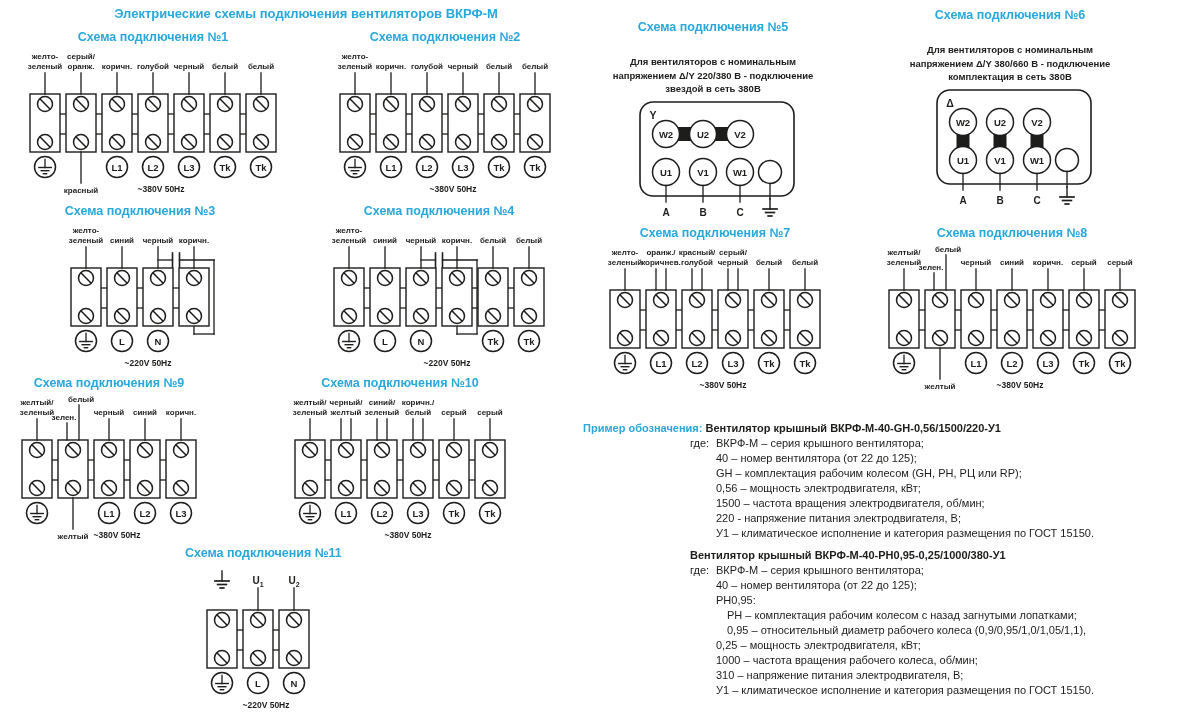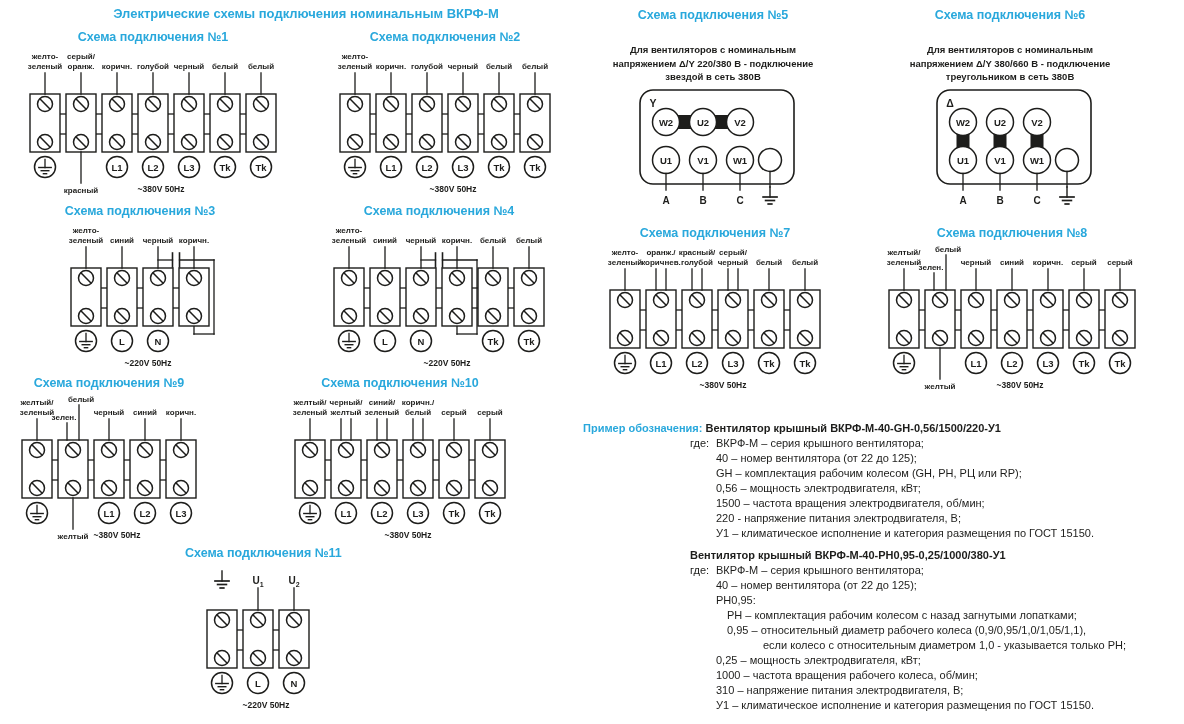--- a/index.html
+++ b/index.html
@@ -22,21 +22,21 @@
   .ex-head2{margin-left:107px;font-weight:bold;white-space:nowrap;}
   .ex-row{white-space:nowrap;}
   .where{display:inline-block;width:26px;}
   .ind1{padding-left:26px;}
   .ind2{padding-left:37px;}
   .ind3{padding-left:73px;}
 </style>
 </head>
 <body>
 
-<div class="main-title">Электрические схемы подключения номинальным ВКРФ-М</div>
+<div class="main-title">Электрические схемы подключения вентиляторов ВКРФ-М</div>
 <div id="schemes">
     <div class="scheme" style="left: 8px; top: 30px; width: 290px;">
       <div class="s-title">Схема подключения №1</div>
     <svg width="290" height="150" viewBox="0 0 290 150">
         <line x1="52" y1="68" x2="58" y2="68" stroke="#1d1d1b" stroke-width="1.3" stroke-linecap="square"></line>
         <line x1="52" y1="88" x2="58" y2="88" stroke="#1d1d1b" stroke-width="1.3" stroke-linecap="square"></line>
         <line x1="88" y1="68" x2="94" y2="68" stroke="#1d1d1b" stroke-width="1.3" stroke-linecap="square"></line>
         <line x1="88" y1="88" x2="94" y2="88" stroke="#1d1d1b" stroke-width="1.3" stroke-linecap="square"></line>
         <line x1="124" y1="68" x2="130" y2="68" stroke="#1d1d1b" stroke-width="1.3" stroke-linecap="square"></line>
         <line x1="124" y1="88" x2="130" y2="88" stroke="#1d1d1b" stroke-width="1.3" stroke-linecap="square"></line>
@@ -674,21 +674,21 @@
         <line x1="104.35" y1="53.35" x2="113.65" y2="62.65" stroke="#1d1d1b" stroke-width="1.5" stroke-linecap="square"></line>
         <circle cx="109" cy="96" r="7.5" fill="#fff" stroke="#1d1d1b" stroke-width="1.5"></circle>
         <line x1="104.35" y1="91.35" x2="113.65" y2="100.65" stroke="#1d1d1b" stroke-width="1.5" stroke-linecap="square"></line>
         <text x="109" y="22" font-size="10" font-weight="bold" text-anchor="middle" fill="#1d1d1b">U<tspan dy="3" font-size="7">2</tspan></text>
         <line x1="109" y1="26" x2="109" y2="48" stroke="#1d1d1b" stroke-width="1.3" stroke-linecap="square"></line>
         <circle cx="109" cy="121" r="10.5" fill="#fff" stroke="#1d1d1b" stroke-width="1.5"></circle>
         <text x="109" y="124.5" font-size="9.5" text-anchor="middle" font-weight="bold" fill="#1d1d1b">N</text>
         <text x="81" y="146" font-size="8.5" text-anchor="middle" font-weight="bold" fill="#1d1d1b">~220V 50Hz</text>
       </svg>
     </div>
-    <div class="scheme" style="left: 598px; top: 8px; width: 230px;">
+    <div class="scheme" style="left: 598px; top: 20px; width: 230px;">
       <div class="s-title">Схема подключения №5</div>
       <div class="s-note">
         <div>Для вентиляторов с номинальным</div>
         <div>напряжением Δ/Y 220/380 В - подключение</div>
         <div>звездой в сеть 380В</div>
       </div>
     <svg width="230" height="138" viewBox="0 0 230 138">
         <rect x="42" y="4" width="154" height="94" rx="13" fill="none" stroke="#1d1d1b" stroke-width="1.6"></rect>
         <text x="55" y="21" font-size="10.5" text-anchor="middle" font-weight="bold" fill="#1d1d1b">Y</text>
         <rect x="77" y="29" width="19" height="14" fill="#1d1d1b"></rect>
@@ -717,21 +717,21 @@
         <line x1="165" y1="111" x2="179" y2="111" stroke="#1d1d1b" stroke-width="1.7" stroke-linecap="square"></line>
         <line x1="167.6" y1="114.5" x2="176.4" y2="114.5" stroke="#1d1d1b" stroke-width="1.7" stroke-linecap="square"></line>
         <line x1="170.2" y1="118" x2="173.8" y2="118" stroke="#1d1d1b" stroke-width="1.7" stroke-linecap="square"></line>
       </svg>
     </div>
     <div class="scheme" style="left: 895px; top: 8px; width: 230px;">
       <div class="s-title">Схема подключения №6</div>
       <div class="s-note">
         <div>Для вентиляторов с номинальным</div>
         <div>напряжением Δ/Y 380/660 В - подключение</div>
-        <div>треугольником в сеть 380В</div>
+        <div>комплектация в сеть 380В</div>
       </div>
     <svg width="230" height="138" viewBox="0 0 230 138">
         <rect x="42" y="4" width="154" height="94" rx="13" fill="none" stroke="#1d1d1b" stroke-width="1.6"></rect>
         <text x="55" y="21" font-size="10.5" text-anchor="middle" font-weight="bold" fill="#1d1d1b">Δ</text>
         <rect x="61.5" y="44" width="13" height="22" fill="#1d1d1b"></rect>
         <rect x="98.5" y="44" width="13" height="22" fill="#1d1d1b"></rect>
         <rect x="135.5" y="44" width="13" height="22" fill="#1d1d1b"></rect>
         <circle cx="68" cy="36" r="13.5" fill="#fff" stroke="#1d1d1b" stroke-width="1.5"></circle>
         <text x="68" y="39.5" font-size="9.5" text-anchor="middle" font-weight="bold" fill="#1d1d1b">W2</text>
         <circle cx="105" cy="36" r="13.5" fill="#fff" stroke="#1d1d1b" stroke-width="1.5"></circle>
@@ -773,20 +773,19 @@
       </div>
     </div>
     <div class="ex-block">
       <div class="ex-head2">Вентилятор крышный ВКРФ-М-40-РН0,95-0,25/1000/380-У1</div>
       <div class="ex-body">
         <div class="ex-row"><span class="where">где:</span>ВКРФ-М – серия крышного вентилятора;</div>
         <div class="ex-row ind1">40 – номер вентилятора (от 22 до 125);</div>
         <div class="ex-row ind1">РН0,95:</div>
         <div class="ex-row ind2">РН – комплектация рабочим колесом с назад загнутыми лопатками;</div>
         <div class="ex-row ind2">0,95 – относительный диаметр рабочего колеса (0,9/0,95/1,0/1,05/1,1),</div>
-        <div class="ex-row ind3">если колесо с относительным диаметром 1,0 - указывается только РН;</div>
         <div class="ex-row ind1">0,25 – мощность электродвигателя, кВт;</div>
         <div class="ex-row ind1">1000 – частота вращения рабочего колеса, об/мин;</div>
         <div class="ex-row ind1">310 – напряжение питания электродвигателя, В;</div>
         <div class="ex-row ind1">У1 – климатическое исполнение и категория размещения по ГОСТ 15150.</div>
       </div>
     </div>
   </div>
 
 </body></html>

